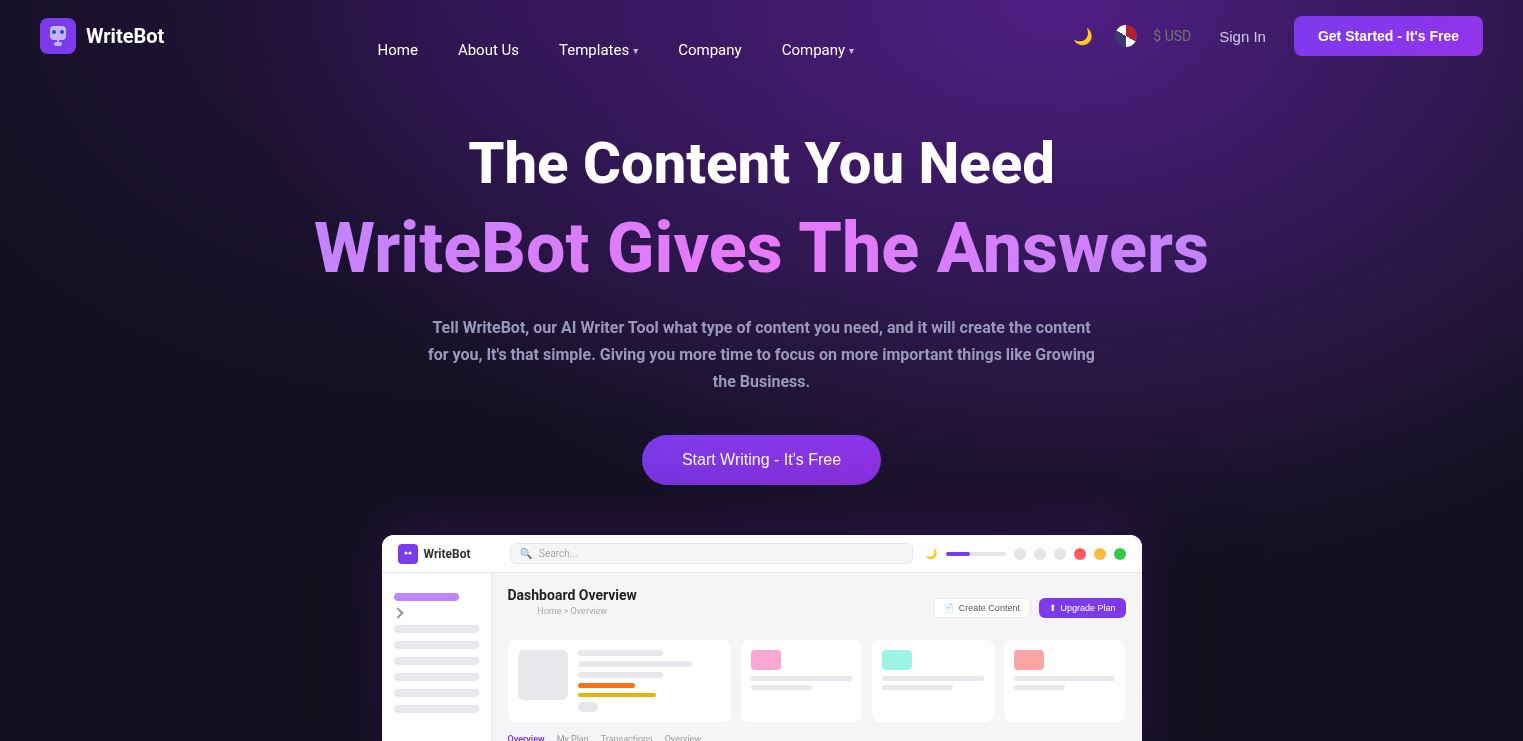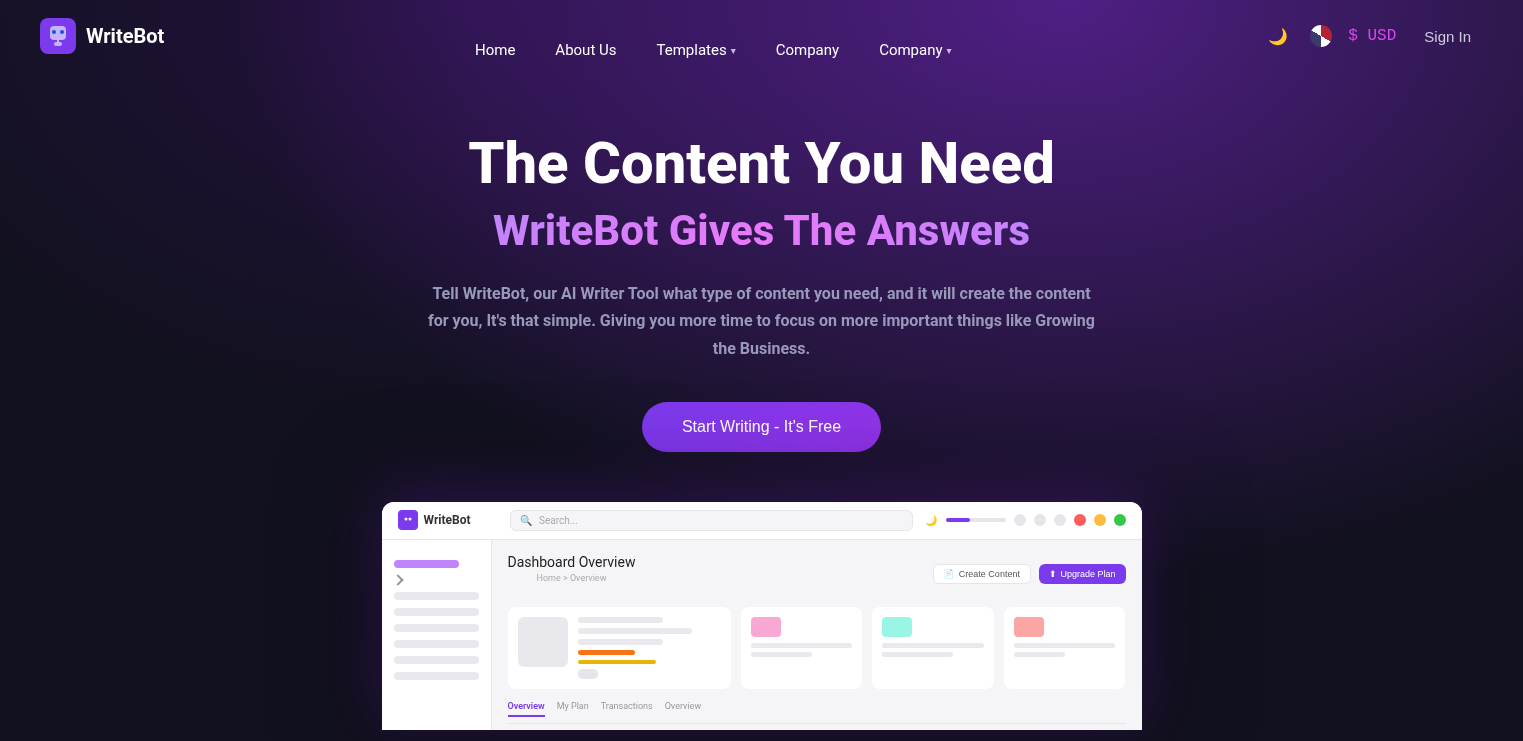--- a/index.html
+++ b/index.html
@@ -156,21 +156,21 @@
 
     .hero-title-white {
       font-size: 58px;
       font-weight: 800;
       color: #ffffff;
       line-height: 1.1;
       margin-bottom: 10px;
     }
 
     .hero-title-gradient {
-      font-size: 42px;
+      font-size: 70px;
       font-weight: 800;
       background: linear-gradient(135deg, #c084fc, #e879f9, #c084fc);
       -webkit-background-clip: text;
       -webkit-text-fill-color: transparent;
       background-clip: text;
       line-height: 1.2;
       margin-bottom: 24px;
     }
 
     .hero-subtitle {
@@ -315,21 +315,21 @@
       margin: 4px 12px;
     }
 
     .dash-content {
       flex: 1;
       padding: 14px 16px;
     }
 
     .dash-content-title {
       font-size: 14px;
-      font-weight: 400;
+      font-weight: 700;
       color: #222;
       margin-bottom: 3px;
     }
 
     .dash-breadcrumb {
       font-size: 9px;
       color: #aaa;
       margin-bottom: 12px;
     }
 
@@ -502,22 +502,23 @@
     </a>
   </div>
 
   <div class="nav-right">
     <button class="nav-icon-btn">
       <span>🌙</span>
     </button>
     <div class="currency-flag">
       <div class="flag-circle"></div>
     </div>
-    <span style="color:#d946ef; font-size:16px; cursor:pointer;font-family:Liberation Mono, monospace;">$ USD</span>
+    <span style="color:#737373; font-size:14px; cursor:pointer;">$ USD</span>
     <button class="sign-in-btn">Sign In</button>
+    <button class="get-started-btn">Get Started - It's Free</button>
   </div>
 </nav>
 
 <section class="hero">
   <h1 class="hero-title-white">The Content You Need</h1>
   <h1 class="hero-title-gradient">WriteBot Gives The Answers</h1>
   <p class="hero-subtitle">Tell WriteBot, our AI Writer Tool what type of content you need, and it will create the content for you, It's that simple. Giving you more time to focus on more important things like Growing the Business.</p>
   <button class="start-writing-btn">Start Writing - It's Free</button>
 
   <div class="dashboard-preview">

